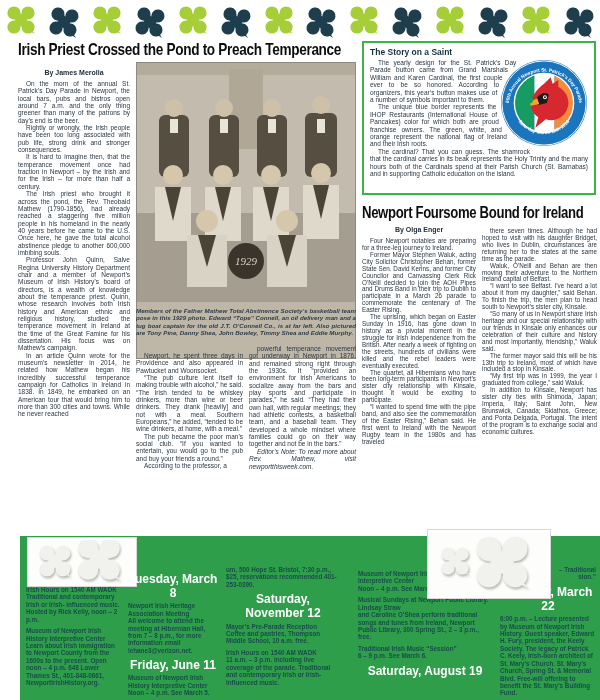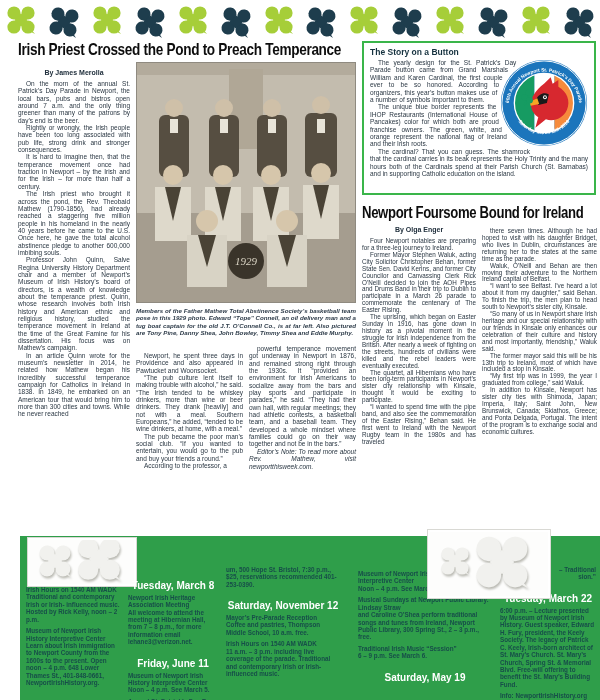--- a/index.html
+++ b/index.html
@@ -24,21 +24,21 @@
   .col{position:absolute;font-size:6.5px;line-height:1.13;text-align:justify;}
   .col p{margin:0;text-indent:8px;}
   .c1{left:18px;top:80px;width:112px;}
   .c2{left:136px;top:352px;width:107px;}
   .c3{left:249px;top:345px;width:107px;}
   .a2{font-size:6.3px;line-height:1.1;}
   .ca{left:362px;top:238px;width:114px;}
   .cb{left:482px;top:228px;width:115px;}
   .ednote{font-style:italic;}
   
-  .photo{position:absolute;left:136px;top:62px;width:220px;height:241px;border:1px solid #8f8a80;
+  .photo{position:absolute;left:136px;top:62px;width:220px;height:297px;border:1px solid #8f8a80;
          box-sizing:border-box;background:#beb7a8;}
   .caption{position:absolute;left:136px;top:307px;width:220px;font-size:6.2px;line-height:1.18;
            font-style:italic;font-weight:bold;color:#2e3c4a;text-align:justify;}
   
   .sbox{position:absolute;left:362px;top:41px;width:234px;height:154px;box-sizing:border-box;
         border:2.5px solid #3ab54a;background:#fff;padding:4px 6px;}
   .sbox h3{margin:0 0 2px 0;font-size:8.5px;color:#16323f;}
   .sbox .stext{font-size:6.5px;line-height:1.14;text-align:justify;}
   .sbox .stext p{margin:0;text-indent:8px;}
   .badge{float:right;width:88px;height:88px;margin:0 0 2px 4px;shape-outside:circle(50%);}
@@ -46,21 +46,21 @@
   .band{position:absolute;left:20px;top:536px;width:580px;height:164px;background:#2f9e4a;}
   .btitle{position:absolute;left:115px;top:5px;width:320px;text-align:center;
           font-family:"Liberation Serif",serif;font-size:26px;color:#fff;letter-spacing:2px;
           text-shadow:1.5px 1.5px 0 #1d7a38;}
   .shphoto{position:absolute;background:#fdfdfc;border:2px solid #fff;box-shadow:0 0 0 1px #d9d9d4;
            overflow:hidden;}
   .shp1{left:8px;top:2px;width:104px;height:44px;}
   .shp2{left:408px;top:-6px;width:118px;height:64px;z-index:3;}
   .paperclover{position:absolute;color:#f1f1ee;filter:drop-shadow(1px 2px 1px #b9b9b2);}
   .bcol{position:absolute;font-size:6.3px;line-height:1.18;color:#174e49;font-weight:bold;}
-  .bh{font-size:10px;color:#fff;text-align:center;margin:12px 0 2px 0;}
+  .bh{font-size:12px;color:#fff;text-align:center;margin:4px 0 2px 0;}
   .bi{margin:0 0 4px 0;}
   .bl{display:block;}
   .frag{text-align:right;}
   .bc1{left:6px;top:50px;width:96px;}
   .bc2{left:108px;top:32px;width:90px;}
   .bc3{left:206px;top:30px;width:114px;}
   .bc4{left:338px;top:34px;width:134px;}
   .bc5{left:480px;top:30px;width:96px;}
 </style>
 </head>
@@ -212,21 +212,21 @@
     <p>The pub became the poor man’s social club. “If you wanted to entertain, you would go to the pub and buy your friends a round.”</p>
     <p>According to the professor, a</p>
   </div>
 
   <div class="col c3">
     <p>powerful temperance movement got underway in Newport in 1876, and remained strong right through the 1930s. It “provided an environment for Irish Americans to socialize away from the bars and play sports and participate in parades,” he said. “They had their own hall, with regular meetings; they had athletic contests, a basketball team, and a baseball team. They developed a whole mindset where families could go on their way together and not be in the bars.”</p>
     <p class="ednote">Editor’s Note: To read more about Rev. Mathew, visit newportthisweek.com.</p>
   </div>
 
   <div class="sbox">
-    <h3>The Story on a Button</h3>
+    <h3>The Story on a Saint</h3>
     <div class="stext">
       <svg class="badge" viewBox="0 0 92 92">
         <circle cx="46" cy="46" r="45" fill="#1b75bc"></circle>
         <circle cx="46" cy="46" r="44" fill="none" stroke="#fff" stroke-width="1"></circle>
         <clipPath id="innerclip">
             <circle cx="46" cy="46" r="31"></circle>
           </clipPath>
         <g clip-path="url(#innerclip)">
           <rect x="15" y="15" width="21" height="62" fill="#169b62"></rect>
           <rect x="36" y="15" width="21" height="62" fill="#ffffff"></rect>
@@ -316,21 +316,21 @@
       <p class="bi"><span class="bl"></span><span>um, 500 Hope St. Bristol, 7:30 p.m., $25, reservations recommended 401-253-0390.</span></p>
       <div class="bh">Saturday, November 12</div>
       <p class="bi"><span class="bl">Mayor’s Pre-Parade Reception</span><span>Coffee and pastries, Thompson Middle School, 10 a.m. free.</span></p>
       <p class="bi"><span class="bl">Irish Hours on 1540 AM WADK</span><span>11 a.m. – 3 p.m. including live coverage of the parade. Traditional and contemporary Irish or Irish- influenced music.</span></p>
     </div>
 
     <div class="bcol bc4">
       <p class="bi"><span class="bl">Museum of Newport Irish History Interpretive Center</span><span>Noon – 4 p.m. See March 5.</span></p>
       <p class="bi"><span class="bl">Musical Sundays at Newport Public Library. Lindsay Straw</span><span>and Caroline O’Shea perform traditional songs and tunes from Ireland, Newport Public Library, 300 Spring St., 2 – 3 p.m., free.</span></p>
       <p class="bi"><span class="bl">Traditional Irish Music “Session”</span><span>6 – 9 p.m. See March 6.</span></p>
-      <div class="bh">Saturday, May 19</div>
+      <div class="bh">Saturday, August 19</div>
     </div>
 
     <div class="bcol bc5">
       <p class="bi frag"><span class="bl">– Traditional</span><span>sion.”</span></p>
       <div class="bh">Tuesday, March 22</div>
       <p class="bi"><span class="bl"></span><span>6:00 p.m. – Lecture presented by Museum of Newport Irish History. Guest speaker, Edward H. Fury, president, the Keely Society. The legacy of Patrick C. Keely, Irish-born architect of St. Mary’s Church. St. Mary’s Church, Spring St. &amp; Memorial Blvd. Free-will offering to benefit the St. Mary’s Building Fund.</span></p>
       <p class="bi"><span class="bl"></span><span>Info: NewportIrishHistory.org</span></p>
     </div>
   </div>
 

